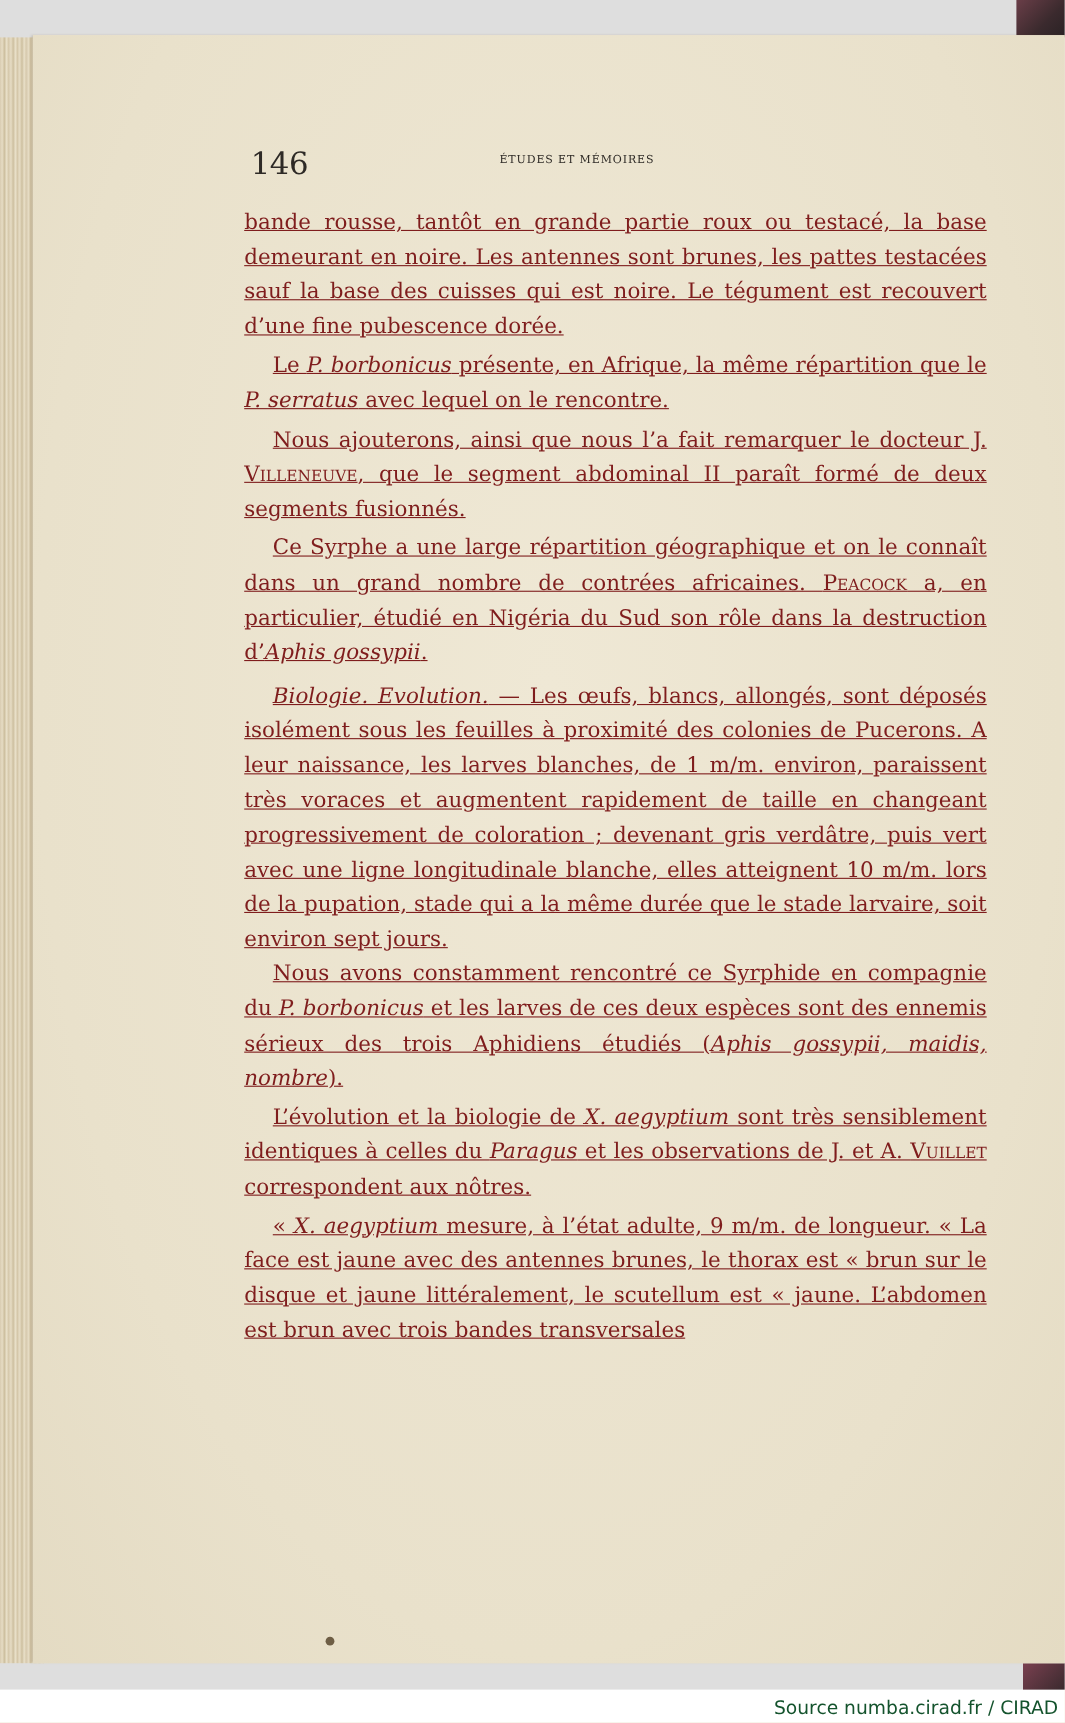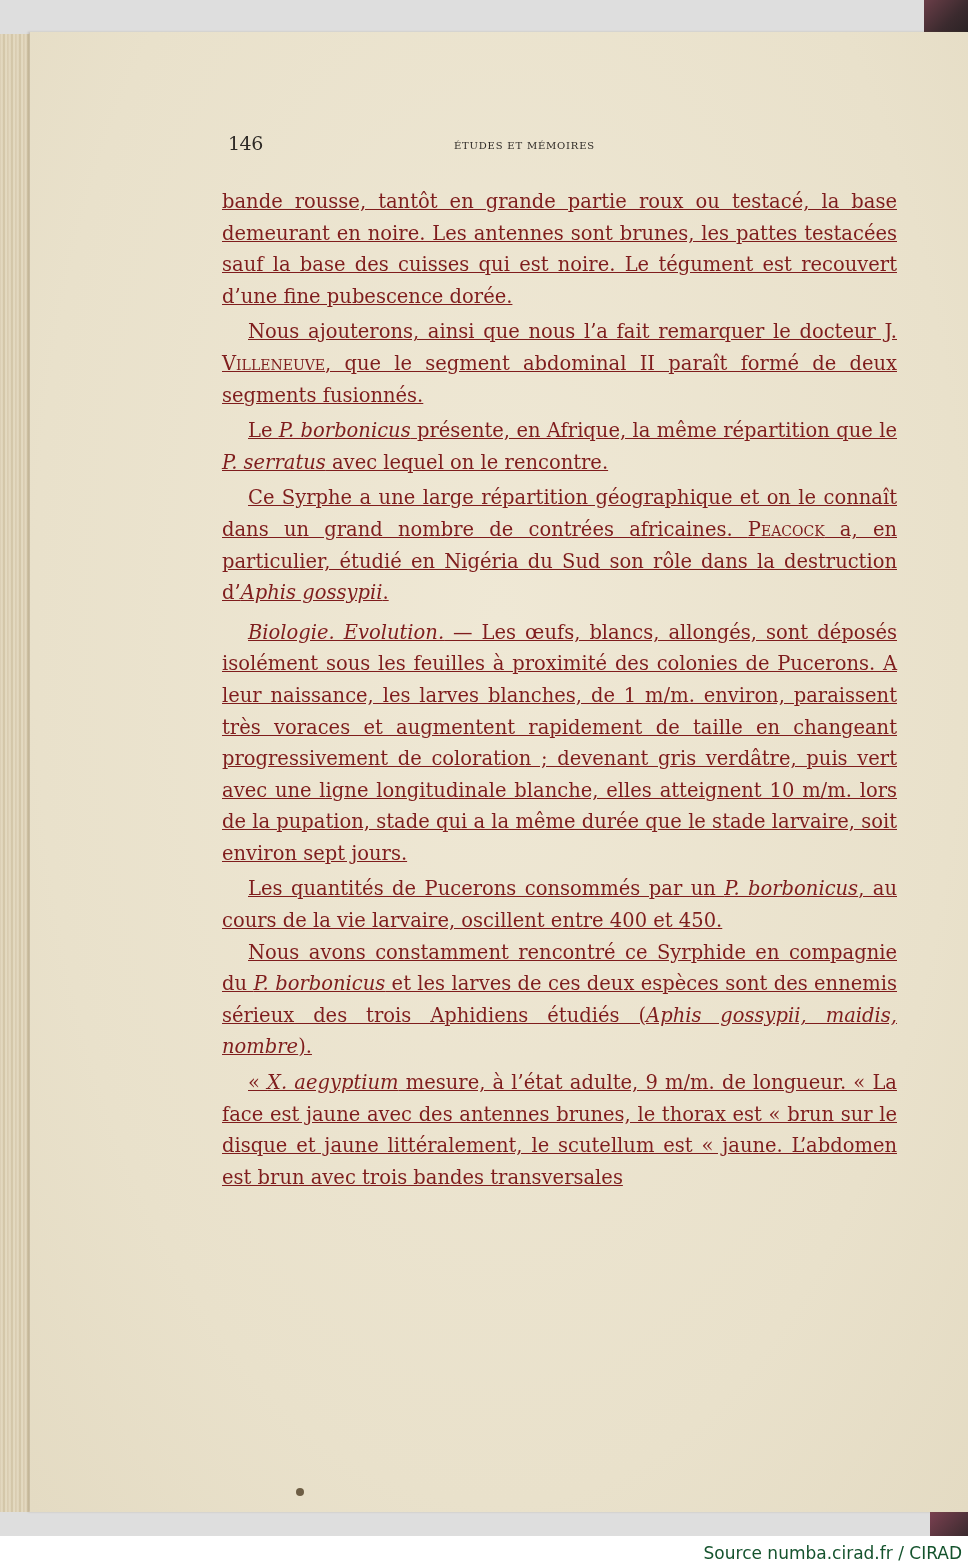--- a/index.html
+++ b/index.html
@@ -31,21 +31,21 @@
       background: #ece4cf;
       background-image: radial-gradient(ellipse at 50% 40%, #efe8d5 0%, #e9e1cb 70%, #e4dbc3 100%);
       box-shadow: -2px 0 2px rgba(120,100,70,0.25);
     }
     .running-head {
       position: absolute; top: 132px; left: 228px; width: 670px; height: 30px;
       color: #2e2a26;
     }
     .page-number {
       position: absolute; left: 0; top: 0;
-      font-size: 19px; letter-spacing: -0.5px;
+      font-size: 28px; letter-spacing: -0.5px;
     }
     .running-title {
       position: absolute; left: 226px; top: 8px;
       font-size: 10px; letter-spacing: 0.8px;
     }
     .text-block {
       position: absolute; left: 222px; top: 186px; width: 675px;
       color: #7f1d1d;
       font-size: 19.5px;
       line-height: 31.6px;
@@ -83,32 +83,32 @@
 <div class="page"></div>
 
 <div class="running-head">
   <span class="page-number">146</span>
   <span class="running-title">ÉTUDES ET MÉMOIRES</span>
 </div>
 
 <div class="text-block">
   <p><span>bande rousse, tantôt en grande partie roux ou testacé, la base demeurant en noire. Les antennes sont brunes, les pattes testacées sauf la base des cuisses qui est noire. Le tégument est recouvert d’une fine pubescence dorée.</span></p>
 
+  <p class="indent gap-small"><span>Le </span><i>P. borbonicus</i><span> présente, en Afrique, la même répartition que le </span><i>P. serratus</i><span> avec lequel on le rencontre.</span></p>
+
   <p class="indent gap-small"><span>Nous ajouterons, ainsi que nous l’a fait remarquer le docteur J. </span><span class="sc">Villeneuve</span><span>, que le segment abdominal II paraît formé de deux segments fusionnés.</span></p>
-
-  <p class="indent gap-small"><span>Le </span><i>P. borbonicus</i><span> présente, en Afrique, la même répartition que le </span><i>P. serratus</i><span> avec lequel on le rencontre.</span></p>
 
   <p class="indent gap-small"><span>Ce Syrphe a une large répartition géographique et on le connaît dans un grand nombre de contrées africaines. </span><span class="sc">Peacock</span><span> a, en particulier, étudié en Nigéria du Sud son rôle dans la destruction d’</span><i>Aphis gossypii</i><span>.</span></p>
 
   <p class="indent gap-med"><i>Biologie. Evolution.</i><span> — Les œufs, blancs, allongés, sont déposés isolément sous les feuilles à proximité des colonies de Pucerons. A leur naissance, les larves blanches, de 1 m/m. environ, paraissent très voraces et augmentent rapidement de taille en changeant progressivement de coloration ; devenant gris verdâtre, puis vert avec une ligne longitudinale blanche, elles atteignent 10 m/m. lors de la pupation, stade qui a la même durée que le stade larvaire, soit environ sept jours.</span></p>
 
-  <p class="indent gap-small"><span>Les quantités de Pucerons consommés par un </span><i>P. borbonicus</i><span>, au cours de la vie larvaire, oscillent entre 400 et 450.</span></p>
 
 
   <p class="indent"><span>Nous avons constamment rencontré ce Syrphide en compagnie du </span><i>P. borbonicus</i><span> et les larves de ces deux espèces sont des ennemis sérieux des trois Aphidiens étudiés (</span><i>Aphis gossypii, maidis, nombre</i><span>).</span></p>
 
+  <p class="indent gap-small"><span>L’évolution et la biologie de </span><i>X. aegyptium</i><span> sont très sensiblement identiques à celles du </span><i>Paragus</i><span> et les observations de J. et A. </span><span class="sc">Vuillet</span><span> correspondent aux nôtres.</span></p>
 
   <p class="indent gap-small"><span>« </span><i>X. aegyptium</i><span> mesure, à l’état adulte, 9 m/m. de longueur. « La face est jaune avec des antennes brunes, le thorax est « brun sur le disque et jaune littéralement, le scutellum est « jaune. L’abdomen est brun avec trois bandes transversales</span></p>
 </div>
 
 <div class="stain"></div>
 
 <div class="source">Source numba.cirad.fr / CIRAD</div>
 
 </body></html>

